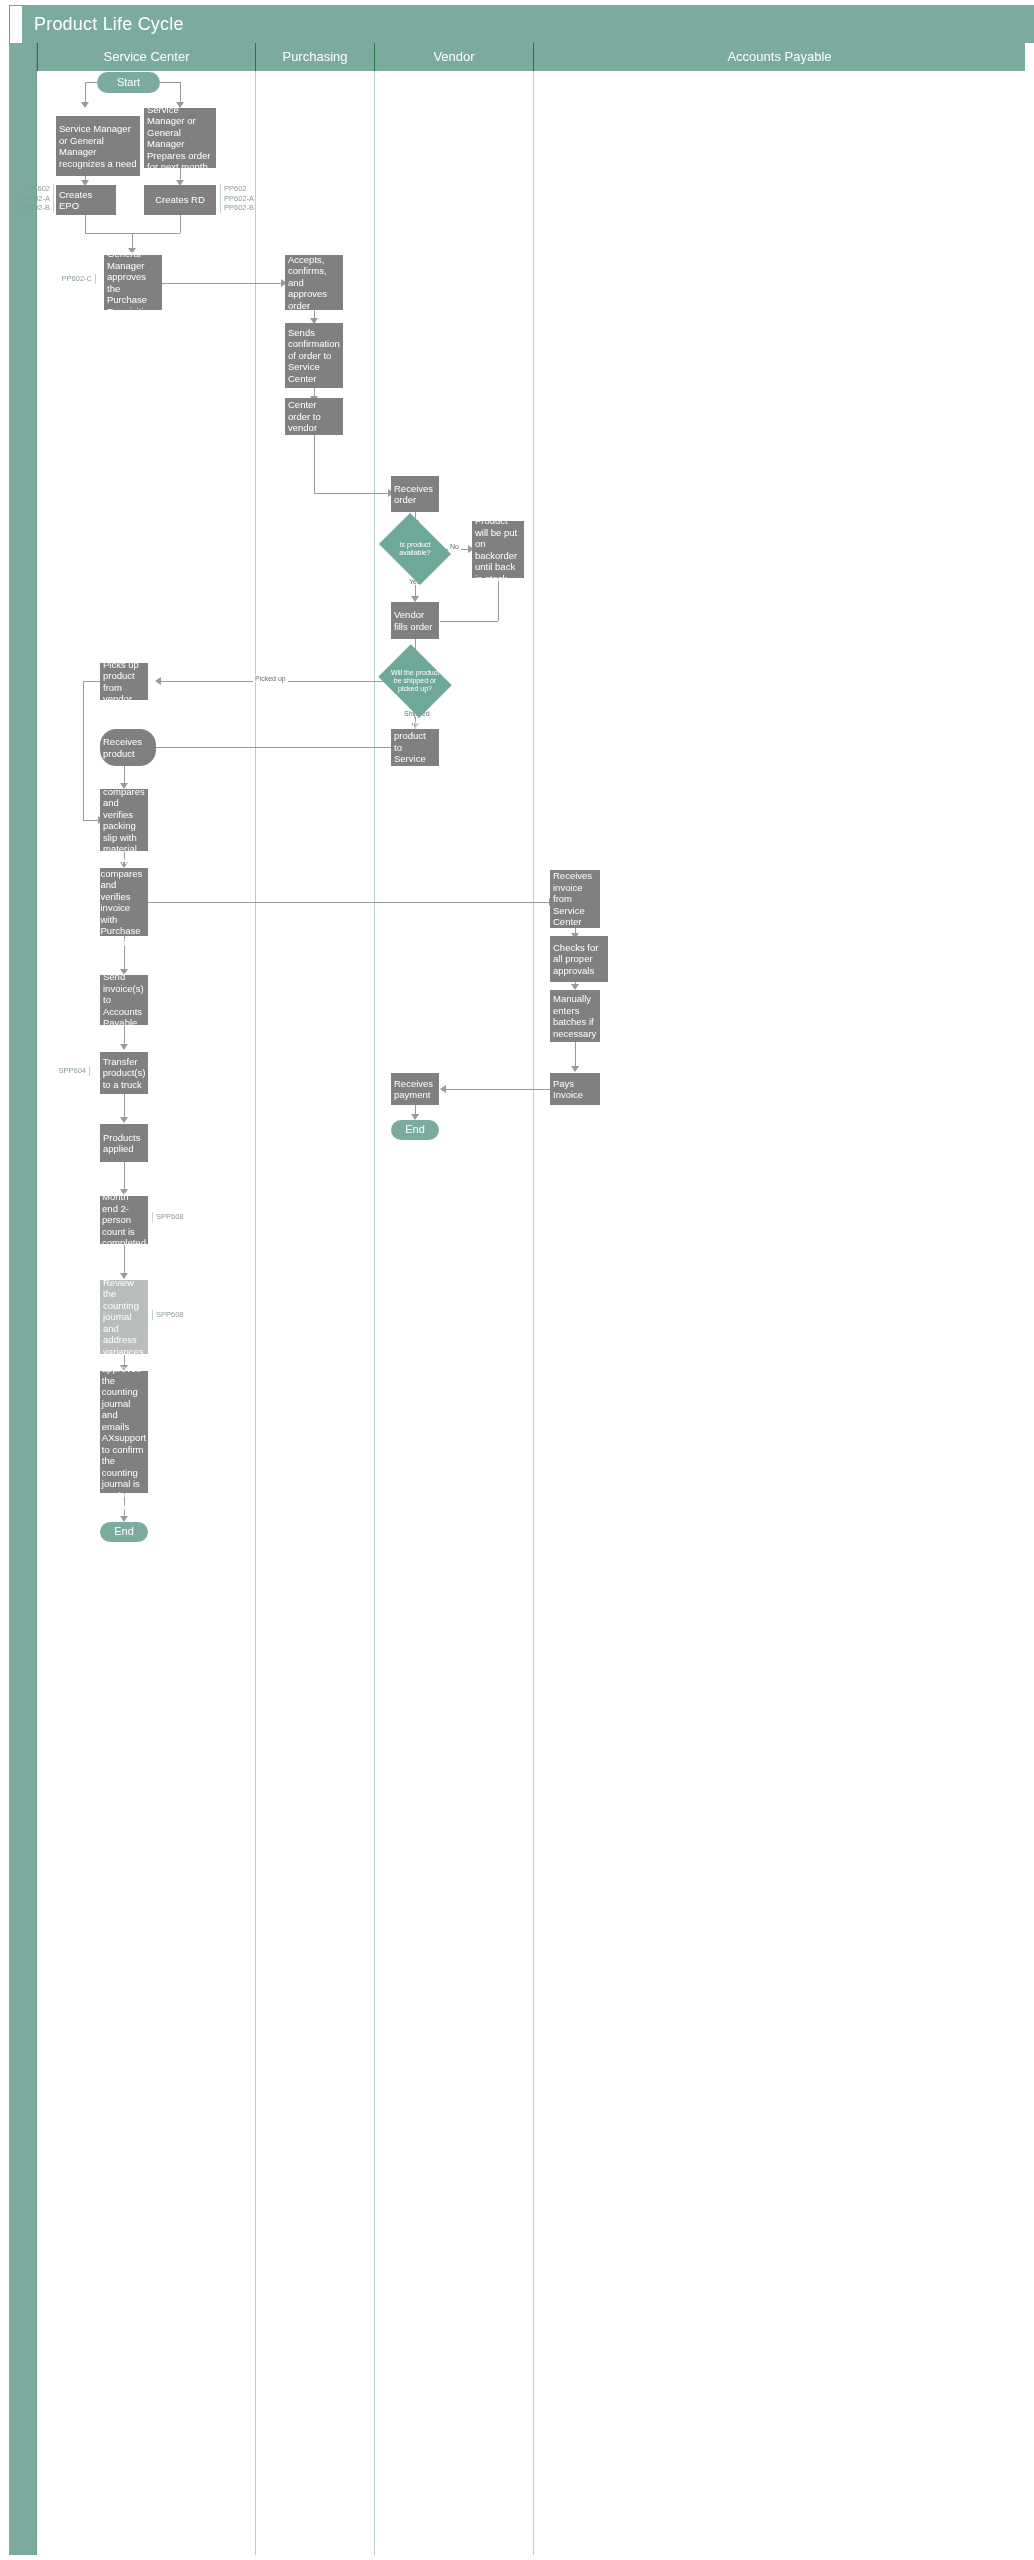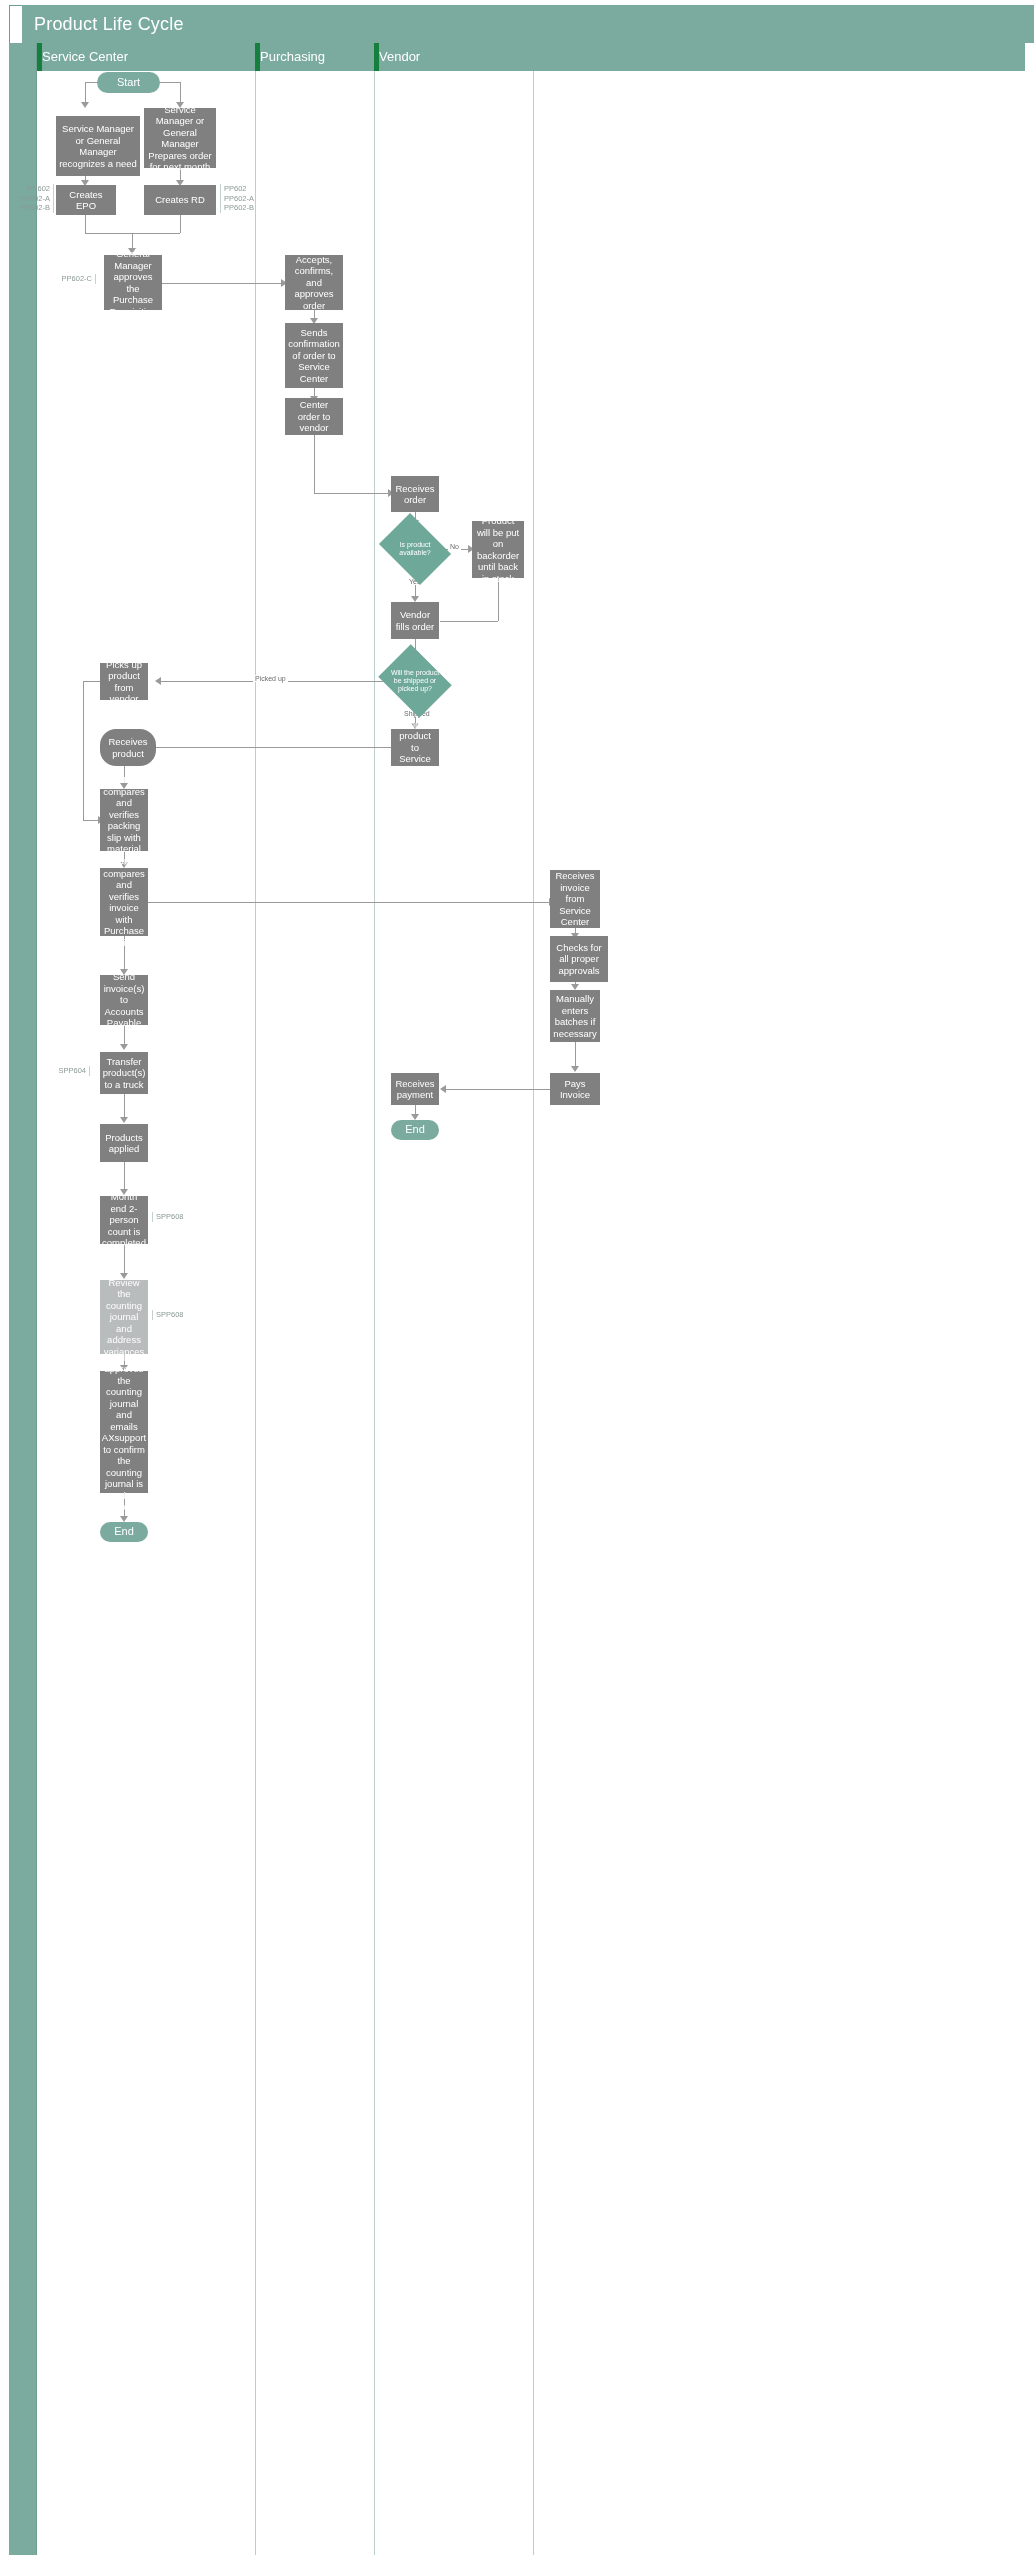--- a/index.html
+++ b/index.html
@@ -51,40 +51,40 @@
     width: 988px; height: 28px;
     background: #7aab9e;
   }
   .lane-header {
     position: absolute;
     top: 43px;
     height: 28px;
     color: #ffffff;
     font-size: 13px;
     line-height: 28px;
-    border-left: 5px solid #15803d;
+    text-align: center;
+    border-left: 1px solid #15803d;
   }
   .lane-body {
     position: absolute;
     top: 71px;
     height: 2484px;
     background: #ffffff;
     border-left: 1px solid #b9cfc8;
   }
   .lane-body.first { border-left: none; }
 
   
   .node {
     position: absolute;
     background: #808080;
     color: #ffffff;
     display: flex;
     align-items: center;
     justify-content: center;
-    text-align: center;
     font-size: 9.5px;
     line-height: 11.5px;
     padding: 2px 3px;
     z-index: 5;
   }
   .node.terminator {
     background: #7aab9e;
     border-radius: 14px;
     font-size: 11px;
   }
@@ -169,20 +169,21 @@
   <div class="diagram-frame"></div>
 
   <div class="title-bar">Product Life Cycle</div>
 
   <div class="lane-spine"></div>
   <div class="lane-header-band"></div>
 
   <div class="lane-header" style="left:37px;  width:218px;">Service Center</div>
   <div class="lane-header" style="left:255px; width:119px;">Purchasing</div>
   <div class="lane-header" style="left:374px; width:159px;">Vendor</div>
+  <div class="lane-header" style="left:533px; width:492px;">Accounts Payable</div>
 
   <div class="lane-body first" style="left:37px;  width:218px;"></div>
   <div class="lane-body" style="left:255px; width:119px;"></div>
   <div class="lane-body" style="left:374px; width:159px;"></div>
   <div class="lane-body" style="left:533px; width:492px;"></div>
 
   <div class="node terminator" style="left:97px; top:72px; width:63px; height:21px;">Start</div>
 
   <div class="ln lnh" style="left:85px; top:82px; width:13px;"></div>
   <div class="ln lnv" style="left:85px; top:82px; height:22px;"></div>

